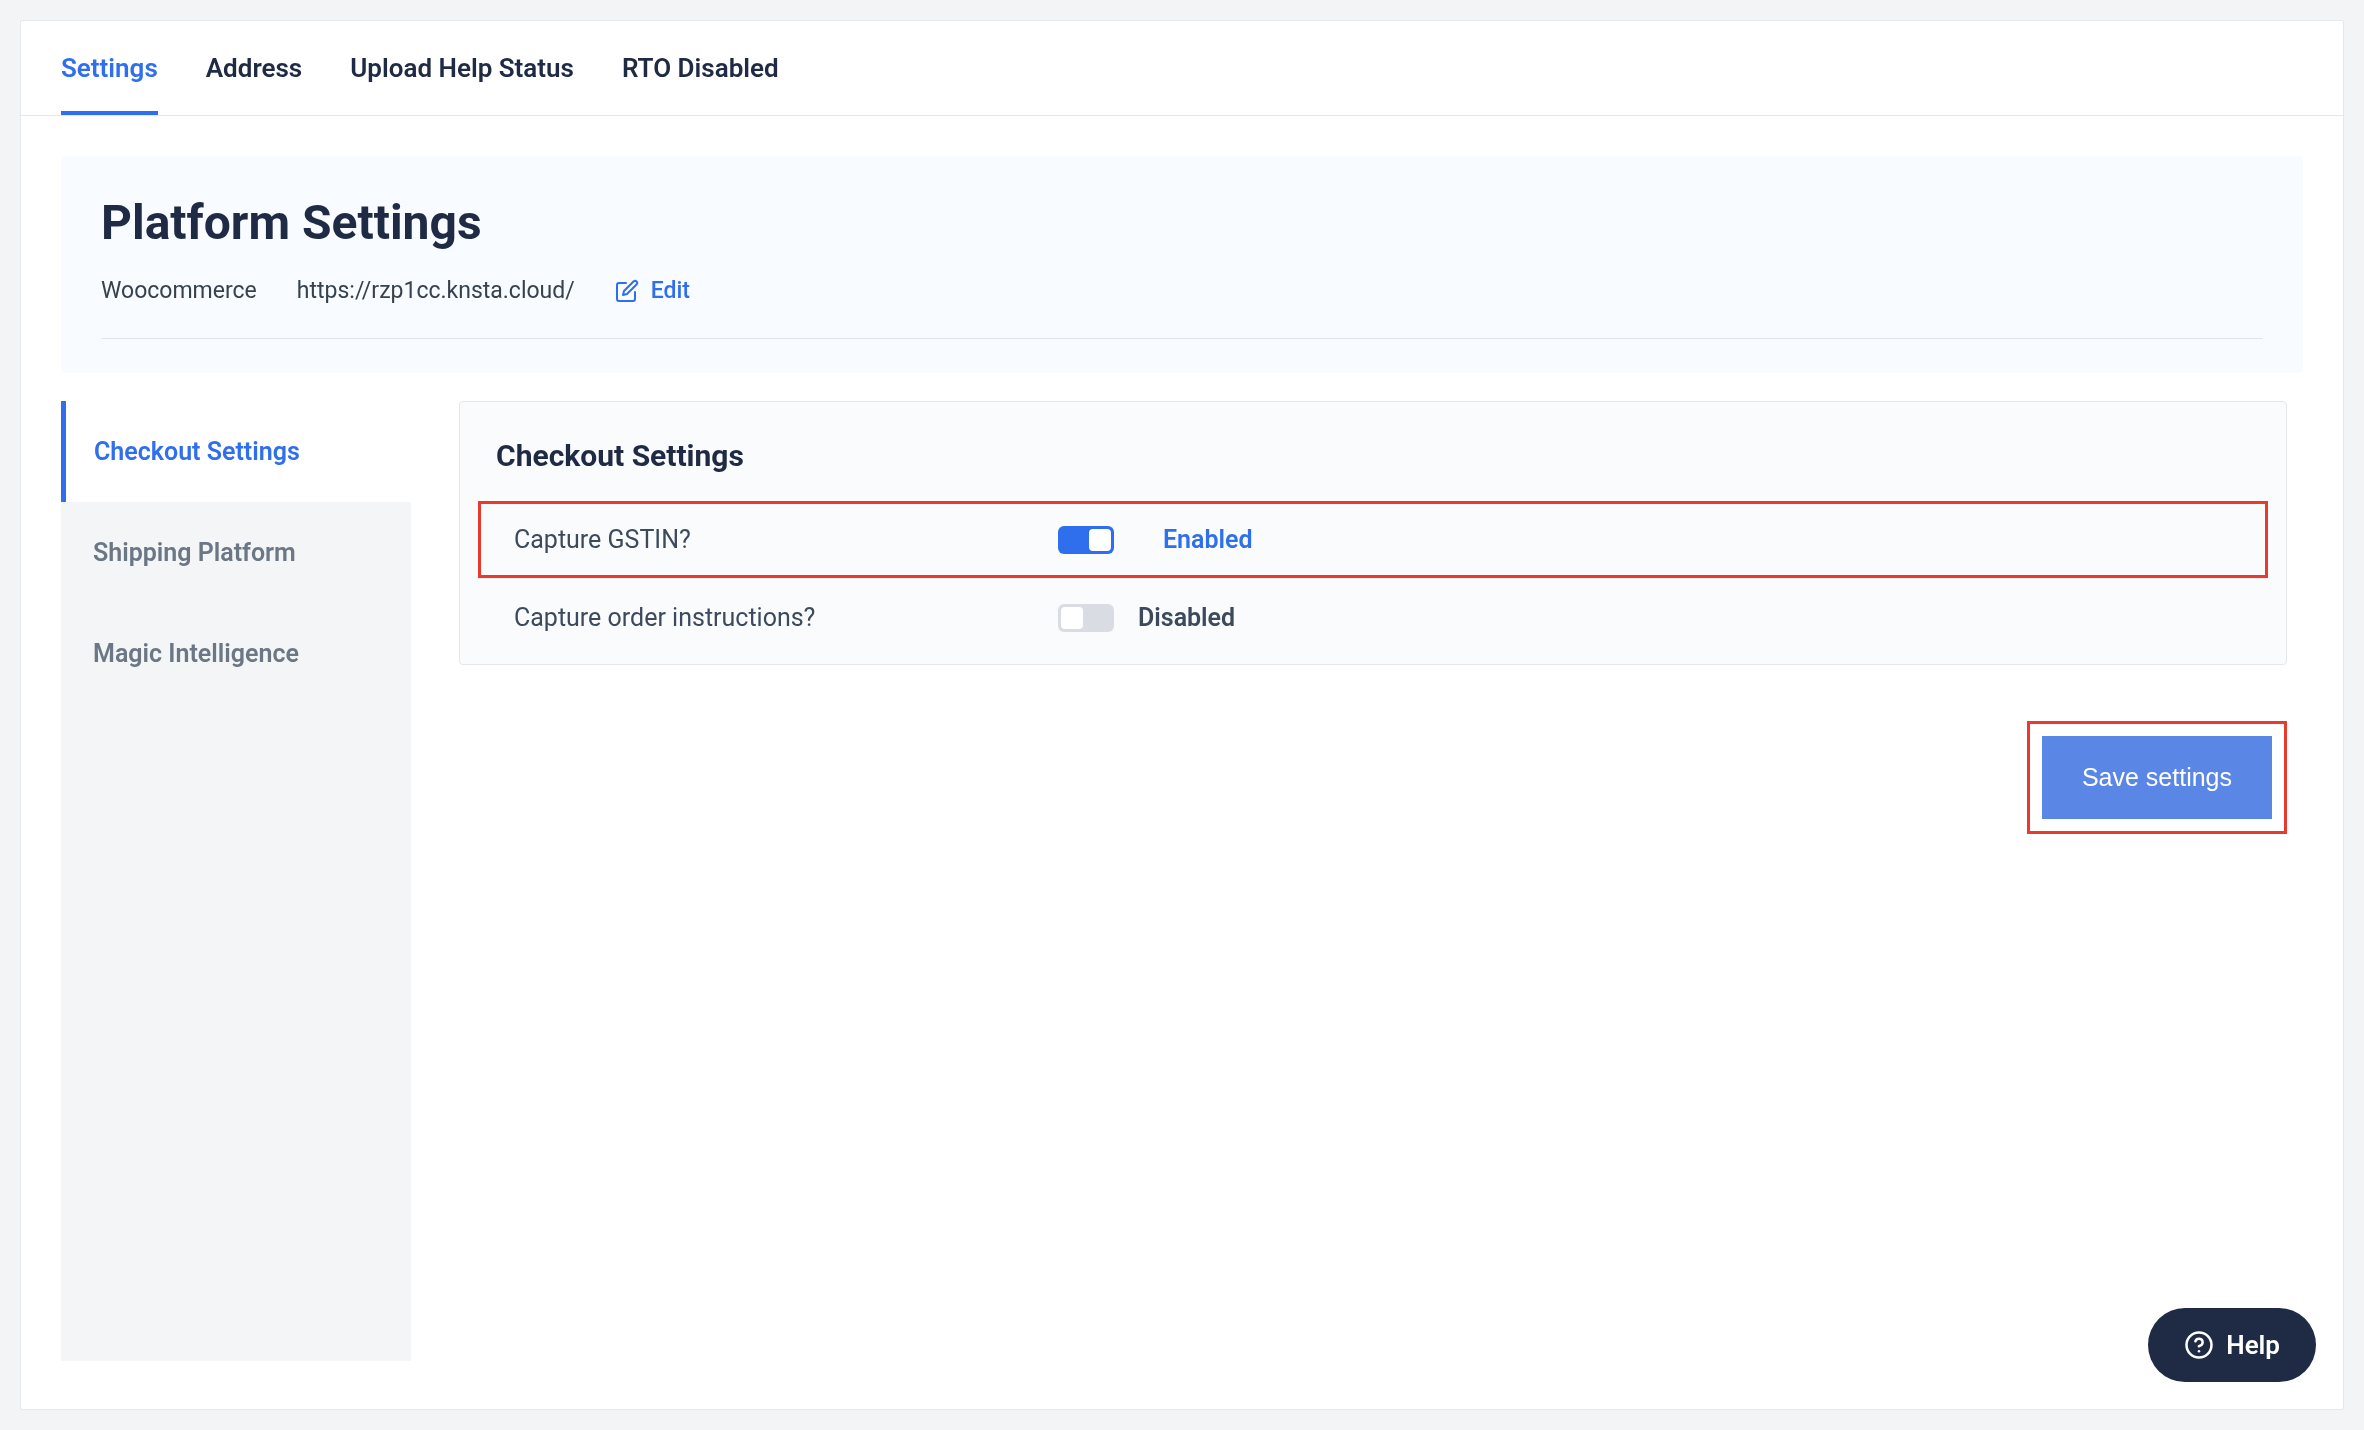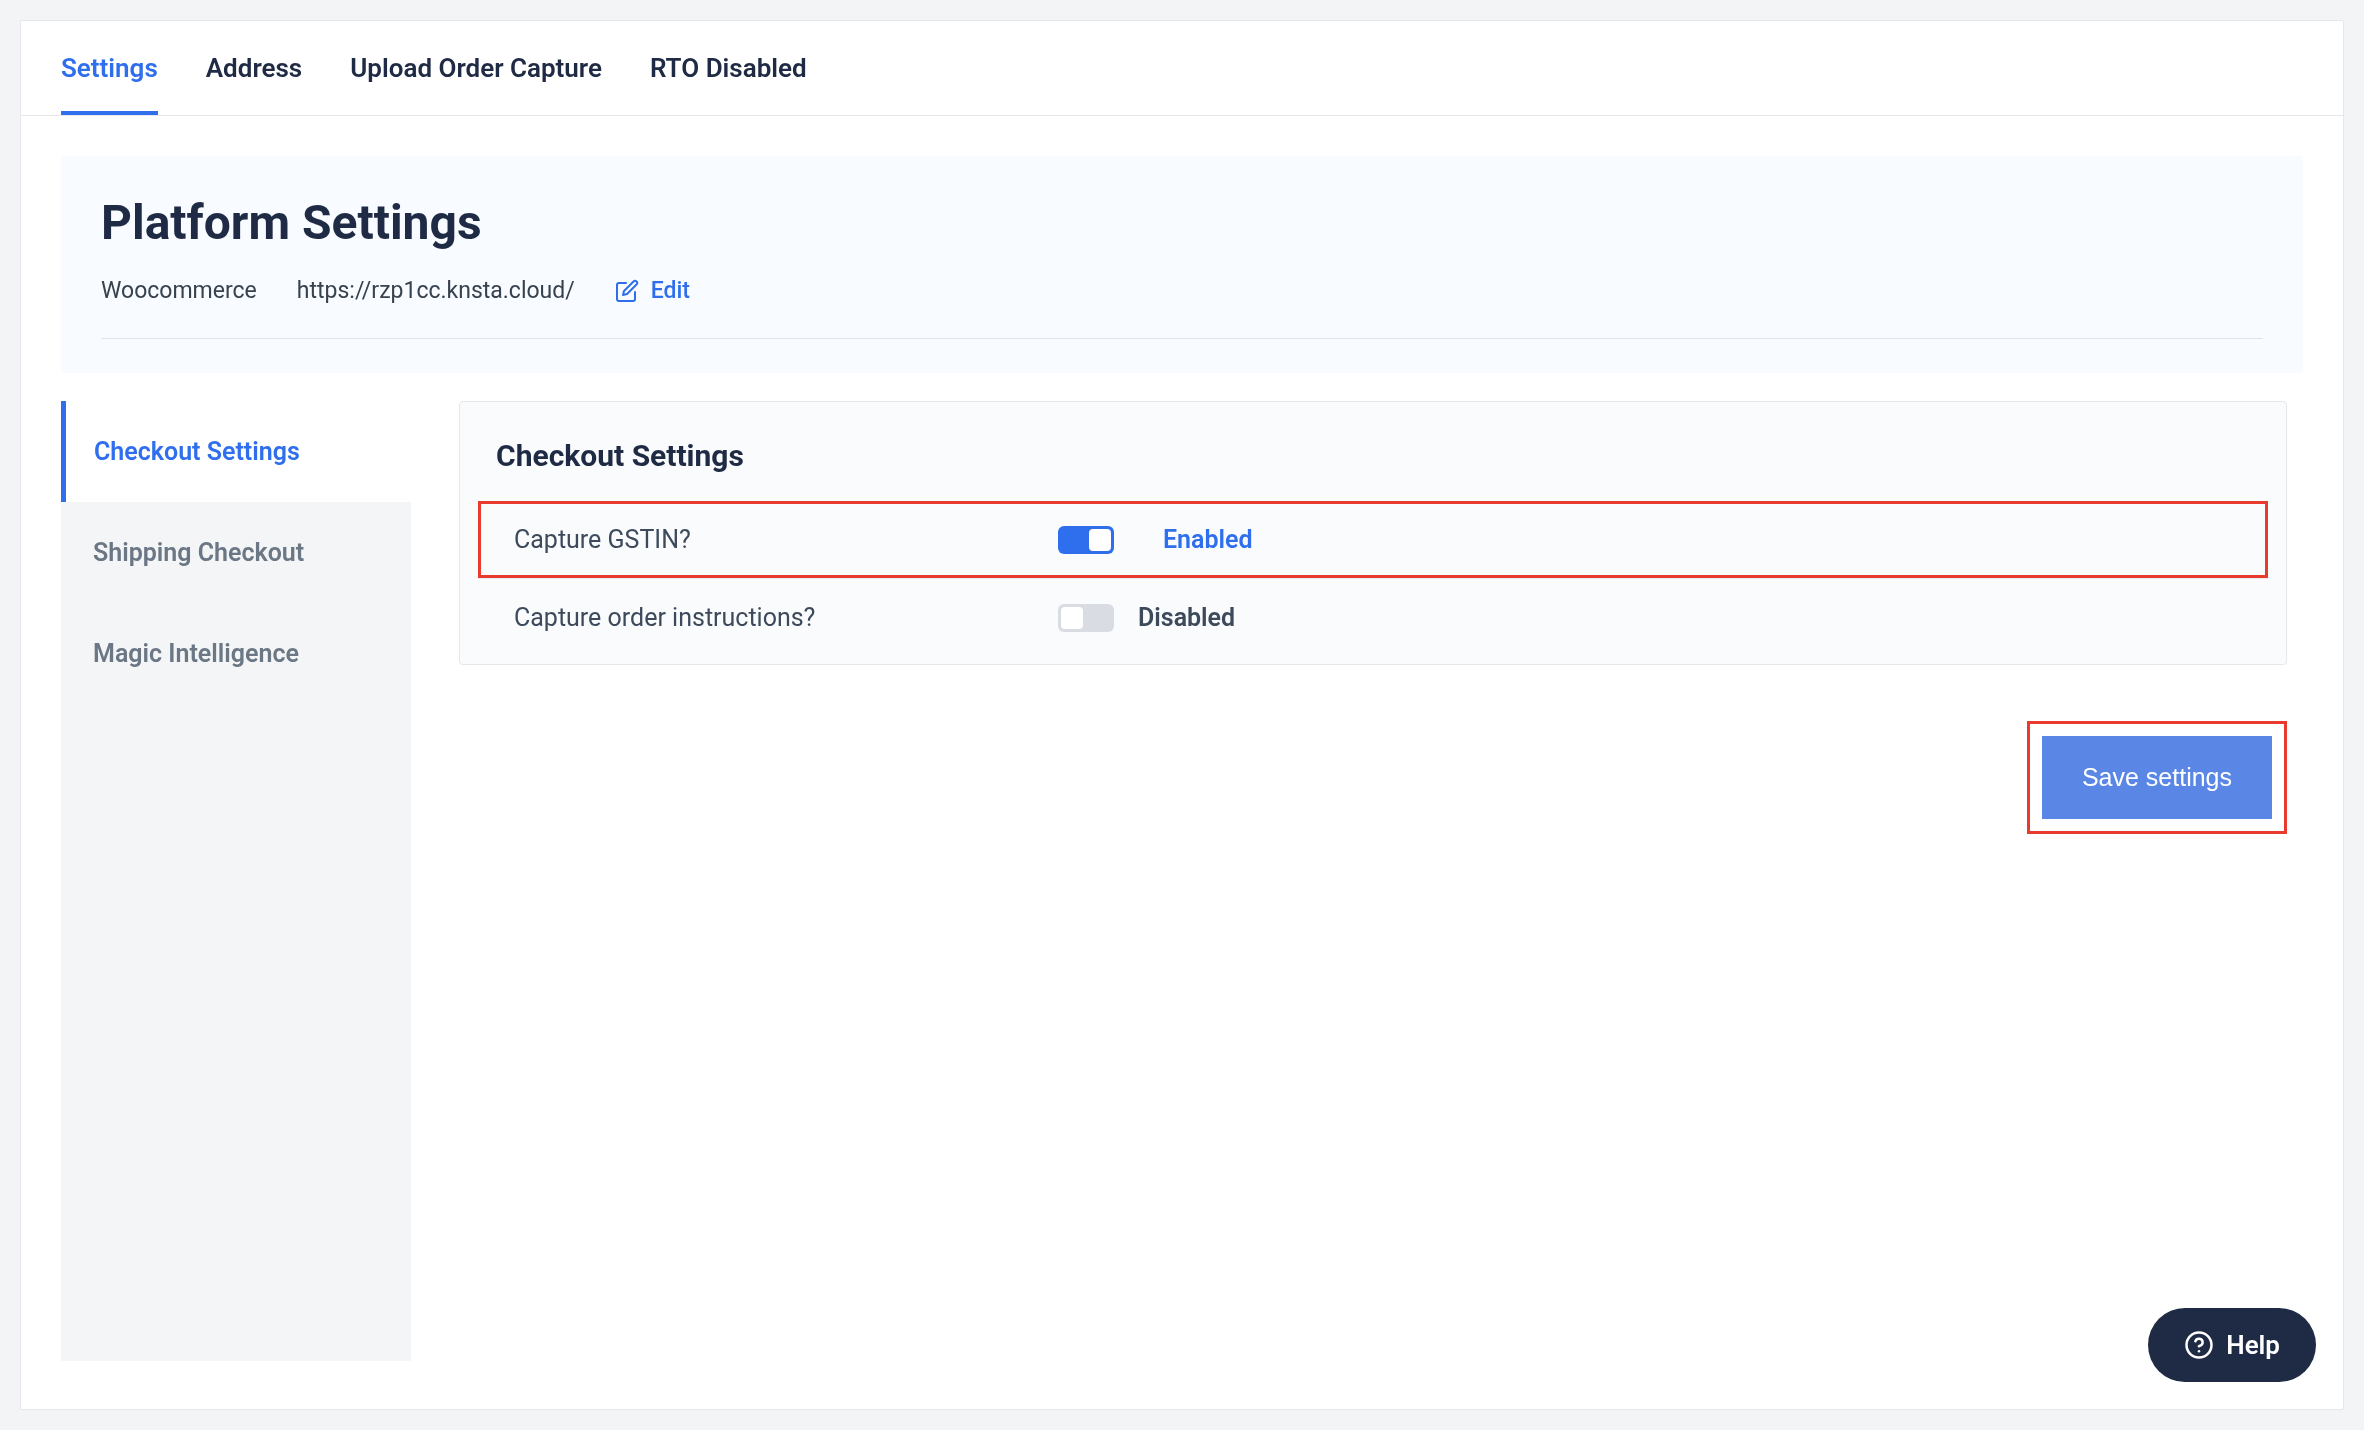--- a/index.html
+++ b/index.html
@@ -183,21 +183,21 @@
     .row-divider { border-top:1px solid #e8ecef; margin: 0 18px; }
   </style>
 </head>
 <body>
 
 <div class="main-card">
 
   <div class="top-tabs">
     <div class="top-tab active">Settings</div>
     <div class="top-tab">Address</div>
-    <div class="top-tab">Upload Order Capture</div>
+    <div class="top-tab">Upload Help Status</div>
     <div class="top-tab">RTO Disabled</div>
   </div>
 
   <div class="inner-wrap">
 
     <div class="platform-panel">
       <div class="platform-title">Platform Settings</div>
       <div class="platform-row">
         <span>Woocommerce</span>
         <span>https://rzp1cc.knsta.cloud/</span>
@@ -211,21 +211,21 @@
           <span>Edit</span>
         </span>
       </div>
       <div class="platform-divider"></div>
     </div>
 
     <div class="settings-body">
 
       <div class="side-nav">
         <div class="side-item active">Checkout Settings</div>
-        <div class="side-item">Shipping Checkout</div>
+        <div class="side-item">Shipping Platform</div>
         <div class="side-item">Magic Intelligence</div>
       </div>
 
       <div class="content-col">
         <div class="settings-card">
           <div class="settings-card-title">Checkout Settings</div>
 
           <div class="setting-row row-highlight" style="margin:0 18px;">
             <div class="setting-label">Capture GSTIN?</div>
             <div class="toggle on">

